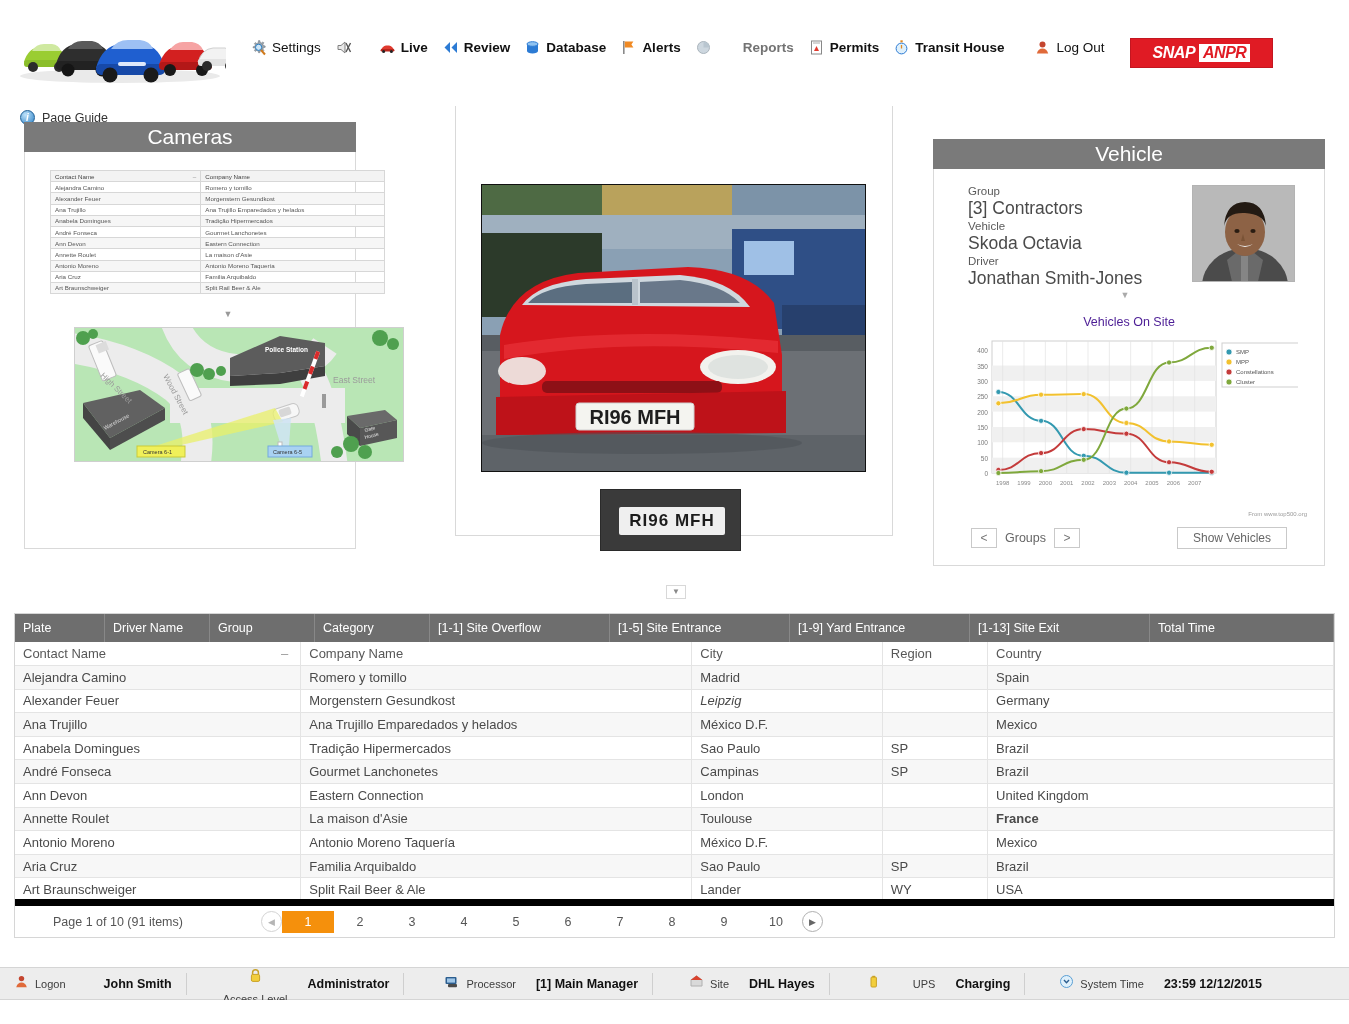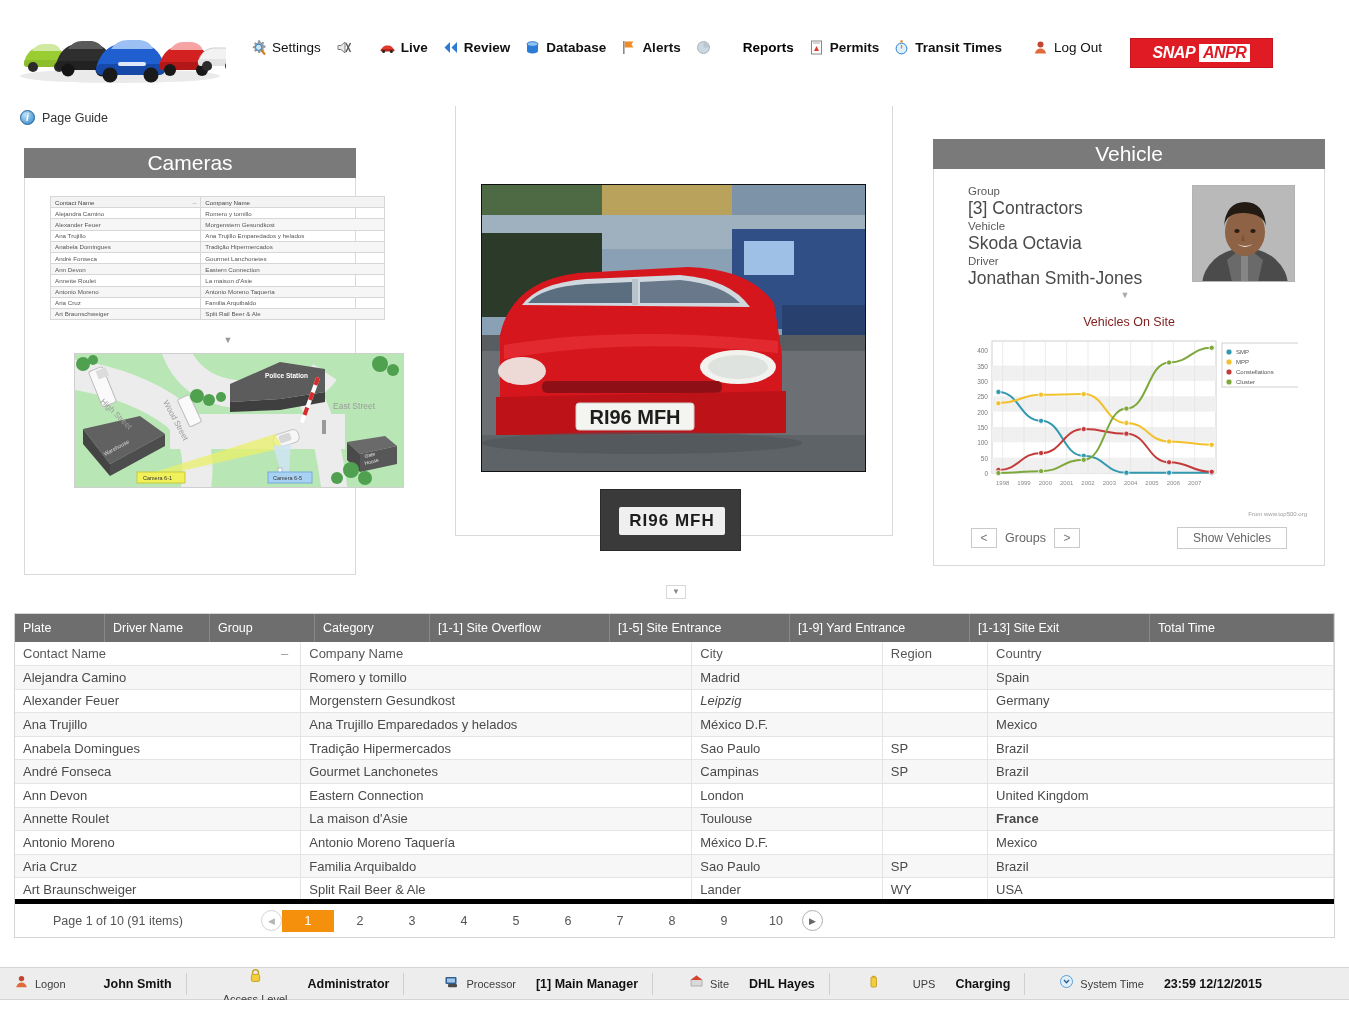--- a/index.html
+++ b/index.html
@@ -19,21 +19,21 @@
   }
   #carsLogo { position:absolute; left:14px; top:18px; width:212px; height:66px; }
   #navitems { position:absolute; left:250px; top:30px; height:34px; display:flex; align-items:center; }
   .navitem {
     display:flex; align-items:center; gap:5px;
     margin-right:14px; cursor:pointer;
     font-size:13.5px; font-weight:bold; color:#111;
     white-space:nowrap;
   }
   .navitem.plain { font-weight:normal; }
-  .navitem.disabled { color:#000000;gap:31px; }
+  .navitem.disabled { color:#737373;gap:31px; }
   .navico { width:17px; height:17px; flex:0 0 17px; position:relative; }
   #brandlogo {
     position:absolute; left:1130px; top:38px;
     width:143px; height:30px;
     background:#E01B24; border:1px solid #c41620;
     display:flex; align-items:center; justify-content:center;
   }
   .brandtxt { font-style:italic; font-weight:bold; font-size:16px; letter-spacing:-0.5px; }
   .brandsnap { color:#ffffff; padding-right:4px; }
   .brandanpr { color:#E01B24; background:#ffffff; padding:0 4px; }
@@ -53,21 +53,21 @@
     line-height:1;
   }
 
   
   .panel { position:absolute; background:#ffffff; border:1px solid #d5d5d5; }
   .panel-hd {
     background:#7a7a7a; color:#ffffff;
     font-size:21px; text-align:center;
     line-height:30px; height:30px; font-weight:normal;
   }
-  #panelCameras { left:24px; top:148px; width:332px; height:427px; border:none; }
+  #panelCameras { left:24px; top:122px; width:332px; height:427px; border:none; }
   #panelCameras .panel-body { border:1px solid #d9d9d9; border-top:none; height:397px; background:#fff; }
   #panelEvent { left:455px; top:106px; width:438px; height:460px; border:none; }
   #panelEvent .panel-body { border:1px solid #d9d9d9; border-top:none; height:430px; background:#fff; }
   #panelVehicle { left:933px; top:139px; width:392px; height:427px; border:none; }
   #panelVehicle .panel-body { border:1px solid #d9d9d9; border-top:none; height:397px; background:#fff; }
 
   
   #camTableWrap { position:absolute; left:26px; top:48px; width:335px; }
   table.minitbl { border-collapse:collapse; width:100%; font-size:6.2px; color:#555; }
   table.minitbl th, table.minitbl td {
@@ -120,21 +120,21 @@
   #driverPhoto {
     position:absolute; left:259px; top:46px; width:103px; height:97px;
     background:#bcbcbc; overflow:hidden; border:1px solid #b3b3b3;
   }
   #vehCaret {
     position:absolute; left:185px; top:152px; width:14px; height:9px;
     font-size:9px; color:#aaa; text-align:center; line-height:9px; cursor:pointer;
   }
   #chartTitle {
     position:absolute; left:0; top:176px; width:100%;
-    text-align:center; font-size:12.5px; color:#7f1d1d;
+    text-align:center; font-size:12.5px; color:#4c1d95;
   }
   #chartBox { position:absolute; left:25px; top:196px; width:340px; height:172px; }
   #chartSrc {
     position:absolute; right:18px; top:372px; font-size:6px; color:#9a9a9a;
   }
   #vehControls {
     position:absolute; left:0; top:388px; width:100%;
     display:flex; align-items:center; padding:0 38px;
   }
   .grpbtn {
@@ -174,21 +174,21 @@
     white-space:nowrap; overflow:hidden;
   }
   #gridTable tr.subhead td { color:#575757; }
   #gridTable tr:nth-child(even) td { background:#f7f7f7; }
   .sorticon { float:right; color:#9a9a9a; padding-right:4px; }
 
   
   #pager {
     position:absolute; left:0; bottom:0; width:100%; height:38px;
     display:flex; align-items:center; padding-left:38px; gap:0px;
-    background:#ffffff; border-top:5px solid #000000;
+    background:#ffffff; border-top:7px solid #000000;
   }
   #pagerInfo { font-size:12.5px; color:#555; width:208px; }
   .pgcircle {
     width:21px; height:21px; border-radius:50%; border:1px solid #d3d3d3;
     display:flex; align-items:center; justify-content:center;
     font-size:9px; color:#b5b5b5; cursor:pointer; background:#fff;
   }
   .pgcircle.active { color:#666; border-color:#b0b0b0; }
   .pgnum {
     min-width:52px; height:22px; display:flex; align-items:center; justify-content:center;
@@ -345,21 +345,21 @@
     </div>
 
     <div class="navitem">
       <span class="navico">
         <svg viewBox="0 0 17 17" width="17" height="17">
             <circle cx="8.5" cy="9.5" r="5.4" fill="#dff0fb" stroke="#2C7BD4"></circle>
             <rect x="7.4" y="1.3" width="2.3" height="2" fill="#E08A24"></rect>
             <line x1="8.5" y1="9.5" x2="8.5" y2="6" stroke="#E08A24" stroke-width="1.3"></line>
           </svg>
       </span>
-      <span>Transit Times</span>
+      <span>Transit House</span>
     </div>
 
     <div class="navitem plain" style="margin-left:16px;">
       <span class="navico">
         <svg viewBox="0 0 17 17" width="17" height="17">
             <circle cx="8.5" cy="5.5" r="3" fill="#C4452F"></circle>
             <path d="M2.8 14.5 q1.5-5 5.7-5 t5.7 5z" fill="#E06A3A"></path>
           </svg>
       </span>
       <span>Log Out</span>

